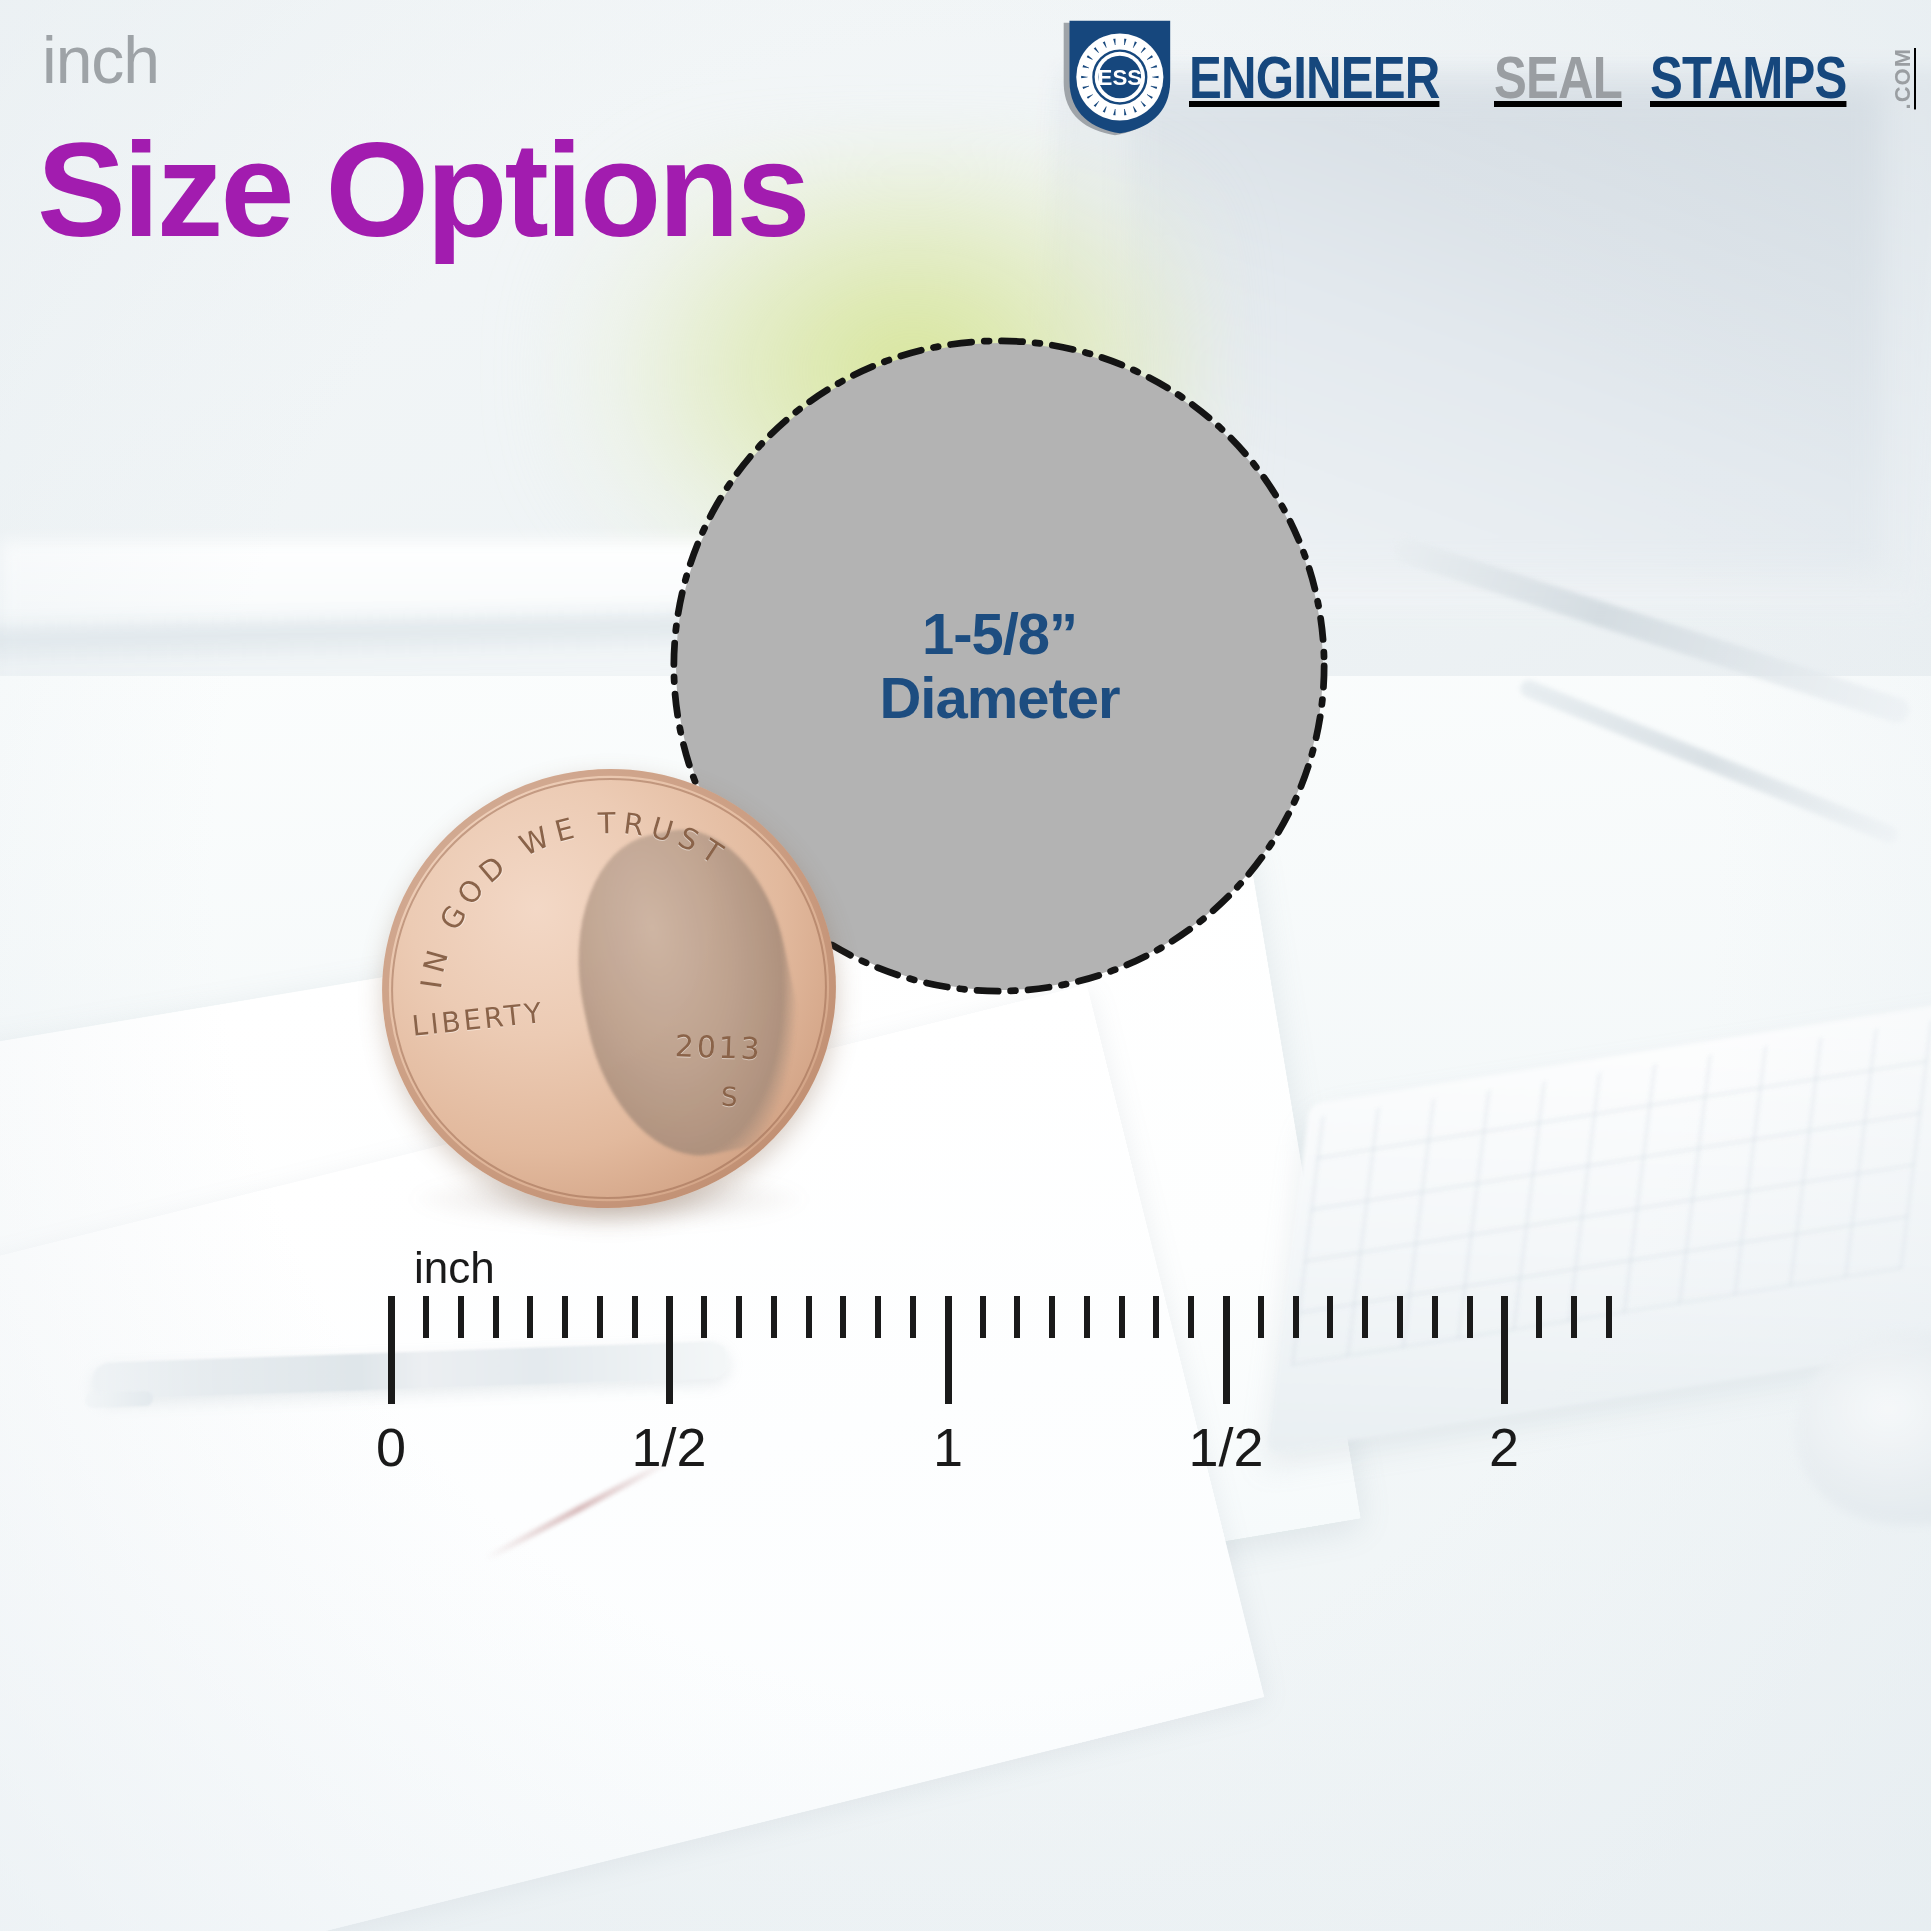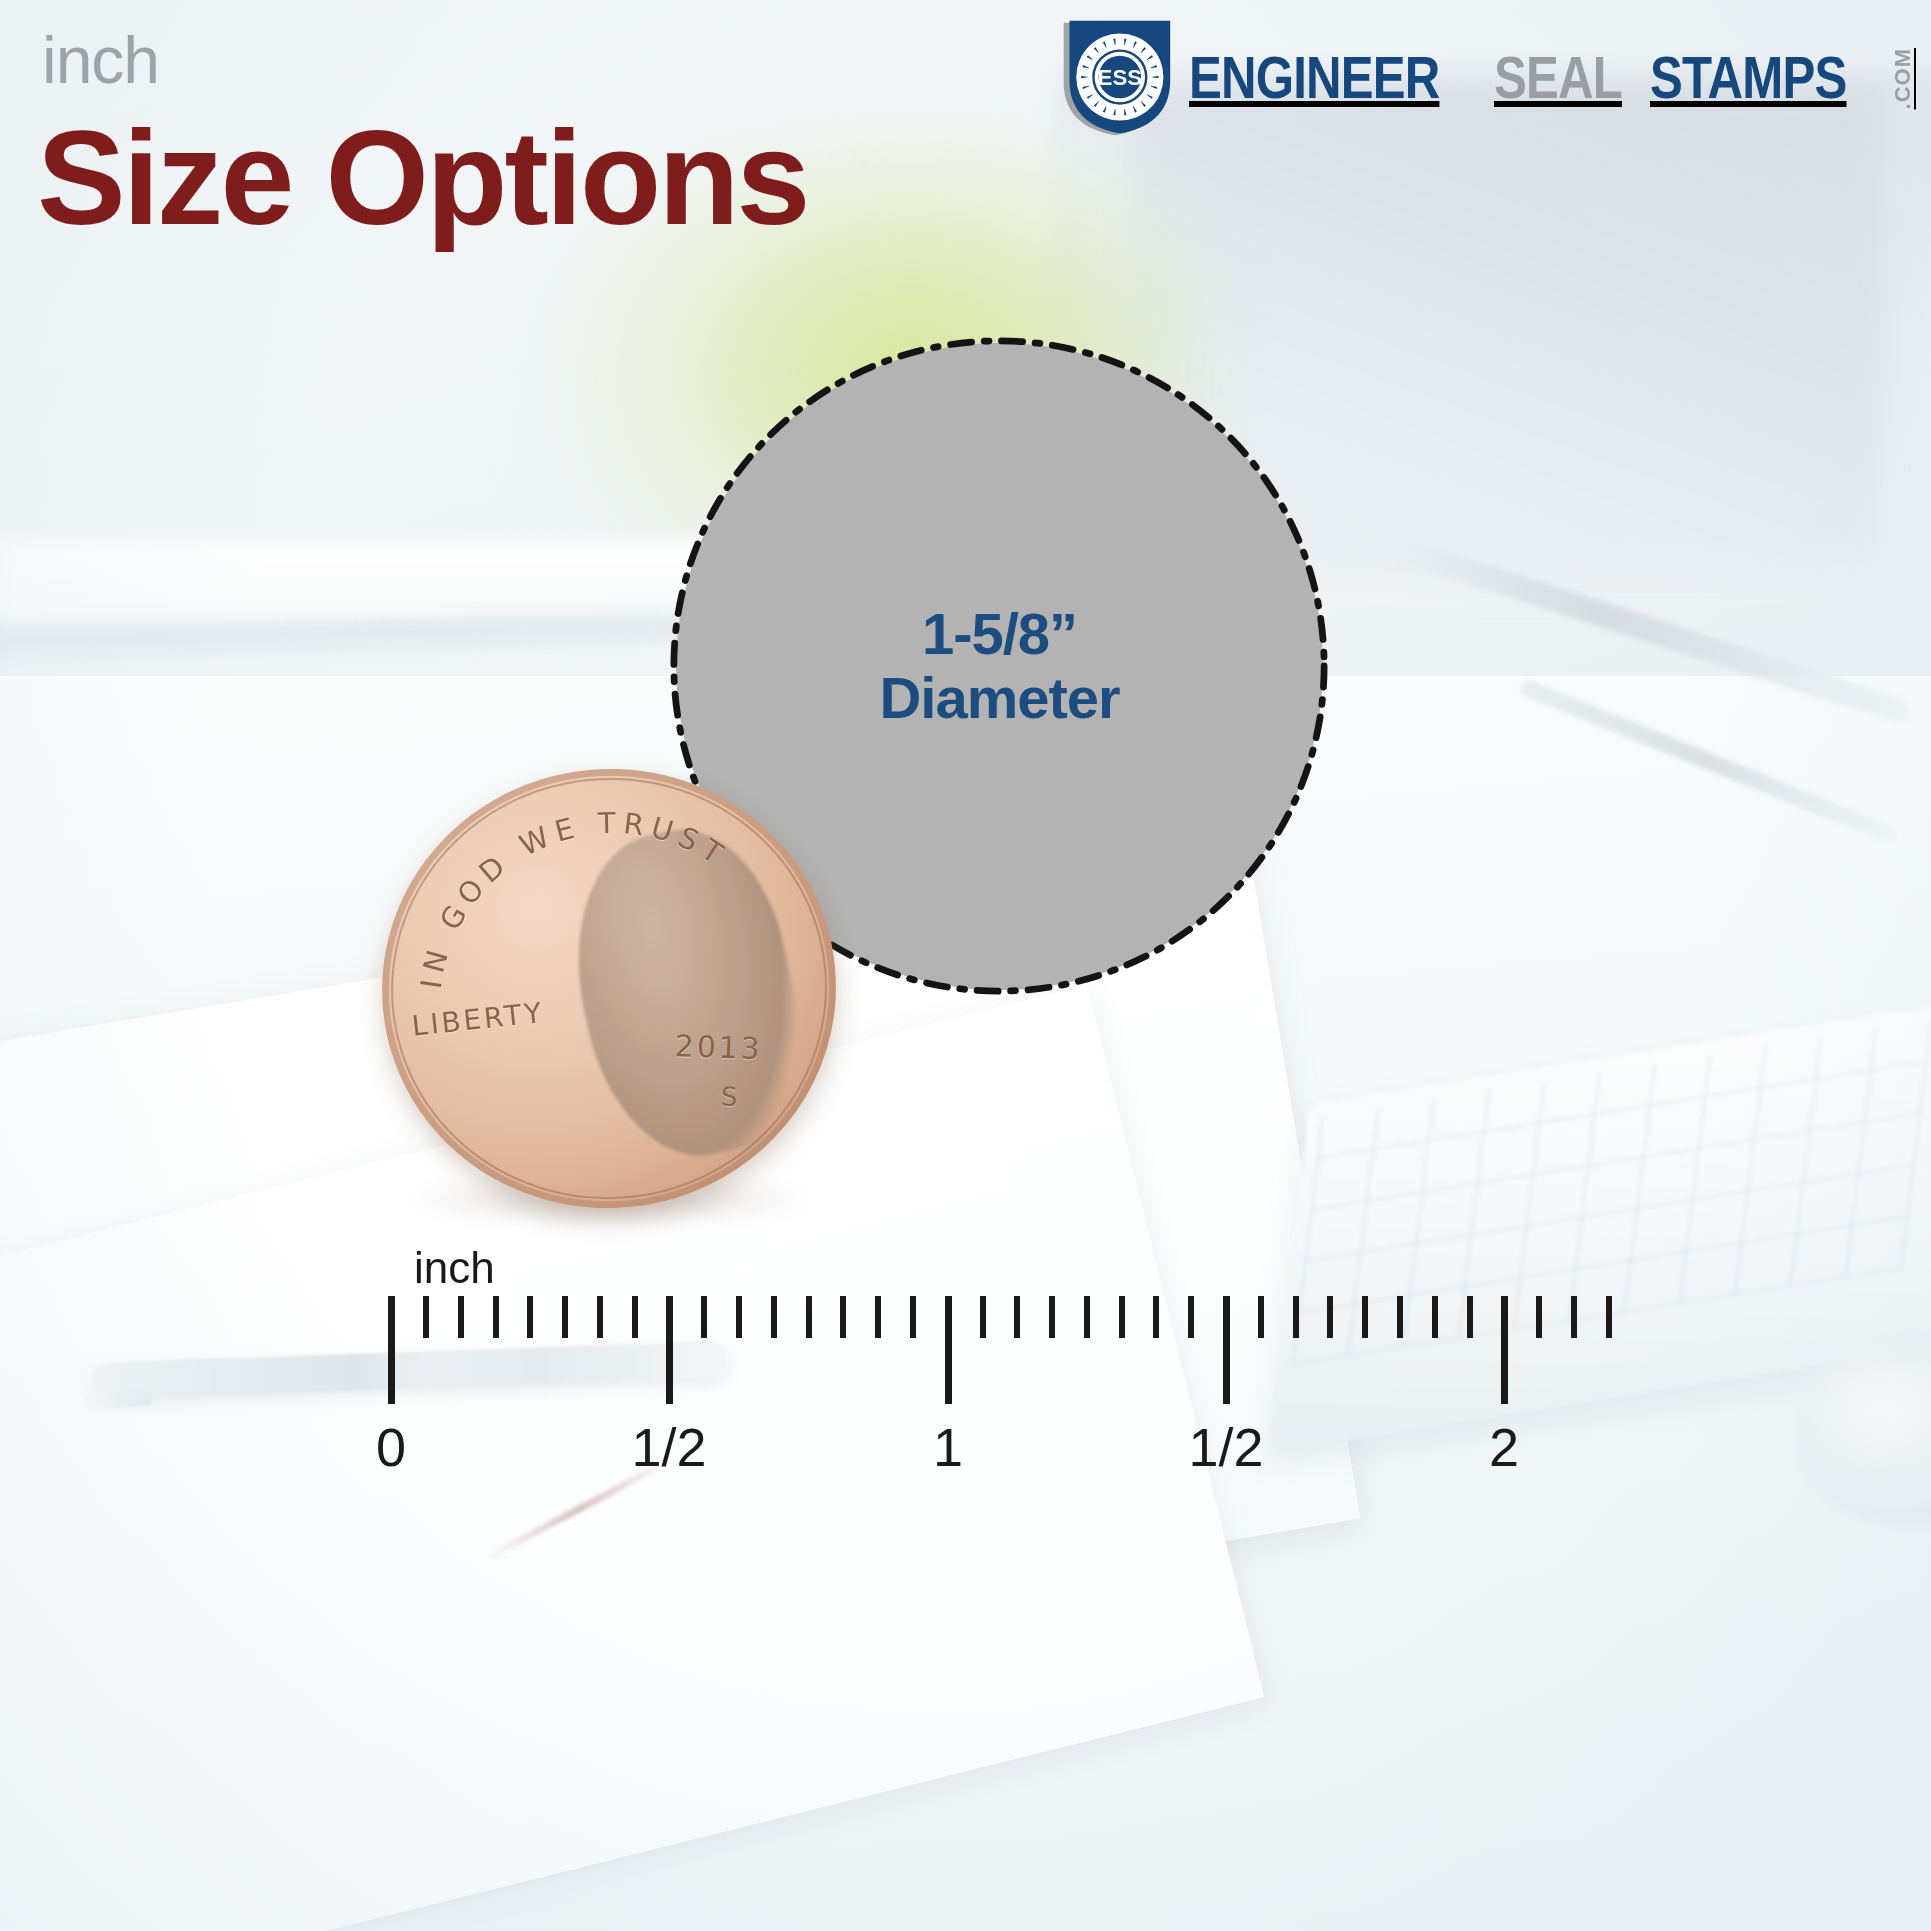--- a/index.html
+++ b/index.html
@@ -62,21 +62,21 @@
      background:linear-gradient(90deg,#f7f9fa,#e3e9ed);border-radius:7.7px;
      transform:rotate(-2deg);filter:blur(1px);}
   .bg-redline{position:absolute;left:473px;top:1506px;width:212px;height:5.8px;
      background:linear-gradient(90deg,rgba(196,150,150,.0),rgba(180,125,125,.55),rgba(196,150,150,0));
      transform:rotate(-28deg);filter:blur(1.9px);}
   .bg-vig{position:absolute;inset:0;background:radial-gradient(ellipse at 50% 45%,rgba(255,255,255,0) 55%,rgba(225,233,238,.55) 100%);}
 
   
   .brand-sub{position:absolute;left:42px;top:27px;font-size:66px;color:#9ea3a7;
      letter-spacing:-1px;font-weight:400;line-height:1;}
-  .page-title{position:absolute;left:37px;top:112px;font-size:133px;color:#7f1d1d;
+  .page-title{position:absolute;left:37px;top:124px;font-size:133px;color:#a21caf;
      font-weight:700;letter-spacing:-2.9px;line-height:1;}
 
   .logo{position:absolute;right:17.4px;top:17.4px;display:flex;align-items:center;gap:13px;}
   .logo-mark{position:relative;width:122px;height:122px;flex:0 0 auto;}
   .logo-word{display:flex;align-items:center;font-weight:700;line-height:1;text-decoration:underline;}
   .lw{font-size:60px;letter-spacing:-1px;font-family:"Liberation Sans",sans-serif;
       transform:scaleX(.82);transform-origin:left center;}
   .lw-blue{color:#16477d;}
   .lw-gray{color:#9a9ea2;}
   .lw-dot{font-size:22px;color:#9a9ea2;font-weight:700;letter-spacing:1px;

